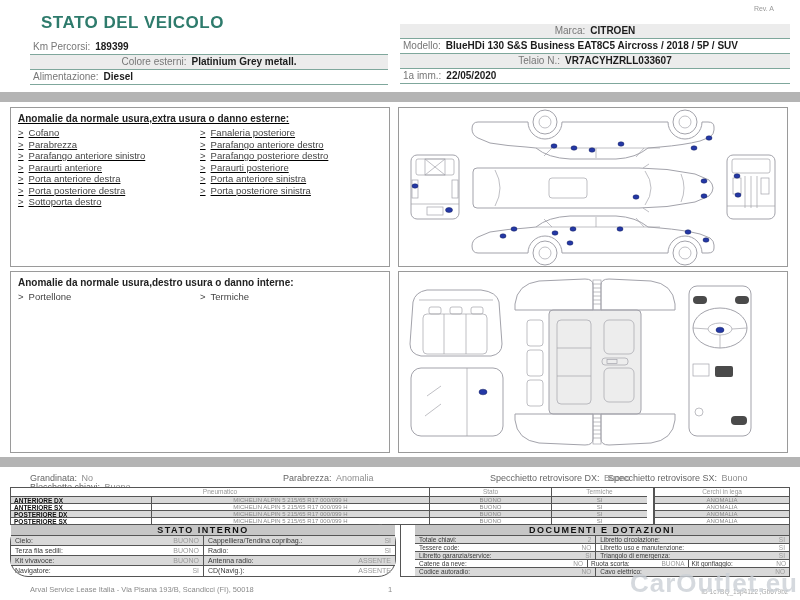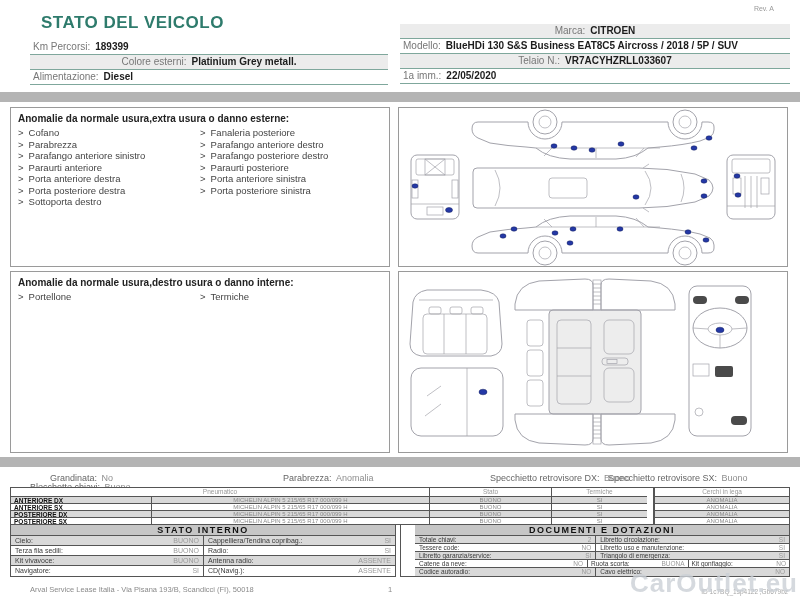--- a/index.html
+++ b/index.html
@@ -41,21 +41,21 @@
   .cerchi-table .hd { border-top:none; color:#9a9a9a; font-size:6.5px; line-height:8px; height:8px; text-align:center; }
 
   .btable { position:absolute; top:524px; border:1px solid #555; background:#fff; }
   .btable .bar { background:#c6c6c6; border-bottom:1px solid #555; text-align:center; font-size:9px; font-weight:bold; letter-spacing:1.5px; color:#111; height:11px; line-height:11px; }
   .brow { display:flex; border-bottom:1px solid #555; }
   .brow:last-child { border-bottom:none; }
   .bhalf { display:flex; justify-content:space-between; padding:0 4px; overflow:hidden; white-space:nowrap; }
   .bhalf.rt { border-left:1px solid #555; }
   .blbl { color:#3a3a3a; }
   .bval { color:#9a9a9a; }
-  .si-table { left:10px; width:386px; }
+  .si-table { left:10px; width:386px;border-radius:18px; }
   .si-table .brow { height:10px; line-height:10px; font-size:7px; }
   .si-table .bhalf { width:193px; }
   .doc-table { left:400px; width:390px;padding-left:14px; }
   .doc-table .brow { height:8px; line-height:8px; font-size:6.5px; }
   .doc-table .lf { width:188px; }
   .doc-table .rt { width:202px; }
   .doc-table .pair { display:flex; justify-content:space-between; padding:0 3px; overflow:hidden; }
   .doc-table .pair.p1 { width:101px; border-right:1px solid #555; }
   .doc-table .pair.p2 { width:101px; }
 
@@ -105,21 +105,21 @@
     <span class="info-value">VR7ACYHZRLL033607</span>
   </div>
   <div class="info-row">
     <span class="info-label">1a imm.:</span>
     <span class="info-value">22/05/2020</span>
   </div>
 </div>
 
 <div class="abs graybar" style="top:92px;"></div>
 
-<div class="panel" style="left:10px; top:107px; width:380px; height:160px;">
+<div class="panel" style="left:10px; top:107px; width:380px; height:160px;text-decoration:underline;">
   <div class="panel-header">Anomalie da normale usura,extra usura o danno esterne:</div>
   <div class="anomaly-cols">
     <div class="anomaly-col">
       <div class="anomaly-item"><span class="mk">&gt;</span><span>Cofano</span></div>
       <div class="anomaly-item"><span class="mk">&gt;</span><span>Parabrezza</span></div>
       <div class="anomaly-item"><span class="mk">&gt;</span><span>Parafango anteriore sinistro</span></div>
       <div class="anomaly-item"><span class="mk">&gt;</span><span>Paraurti anteriore</span></div>
       <div class="anomaly-item"><span class="mk">&gt;</span><span>Porta anteriore destra</span></div>
       <div class="anomaly-item"><span class="mk">&gt;</span><span>Porta posteriore destra</span></div>
       <div class="anomaly-item"><span class="mk">&gt;</span><span>Sottoporta destro</span></div>
@@ -268,21 +268,21 @@
       <rect class="dk" x="316" y="90" width="18" height="11" rx="2"></rect>
       <circle class="lnt" cx="300" cy="136" r="4"></circle>
       <rect class="dk" x="332" y="140" width="16" height="9" rx="4"></rect>
       <ellipse class="dot" cx="321" cy="54" rx="4" ry="2.8"></ellipse>
     </g>
   </svg>
 </div>
 
 <div class="abs graybar" style="top:457px;"></div>
 
-<div class="abs" style="left:30px; top:467px;margin-left:20px;">
+<div class="abs" style="left:30px; top:467px;">
   <span class="cond-label">Grandinata:</span>
   <span class="cond-value">No</span>
 </div>
 <div class="abs" style="left:283px; top:467px;">
   <span class="cond-label">Parabrezza:</span>
   <span class="cond-value">Anomalia</span>
 </div>
 <div class="abs" style="left:443px; top:467px;margin-left:47px;">
   <span class="cond-label">Specchietto retrovisore DX:</span>
   <span class="cond-value">Buono</span>

